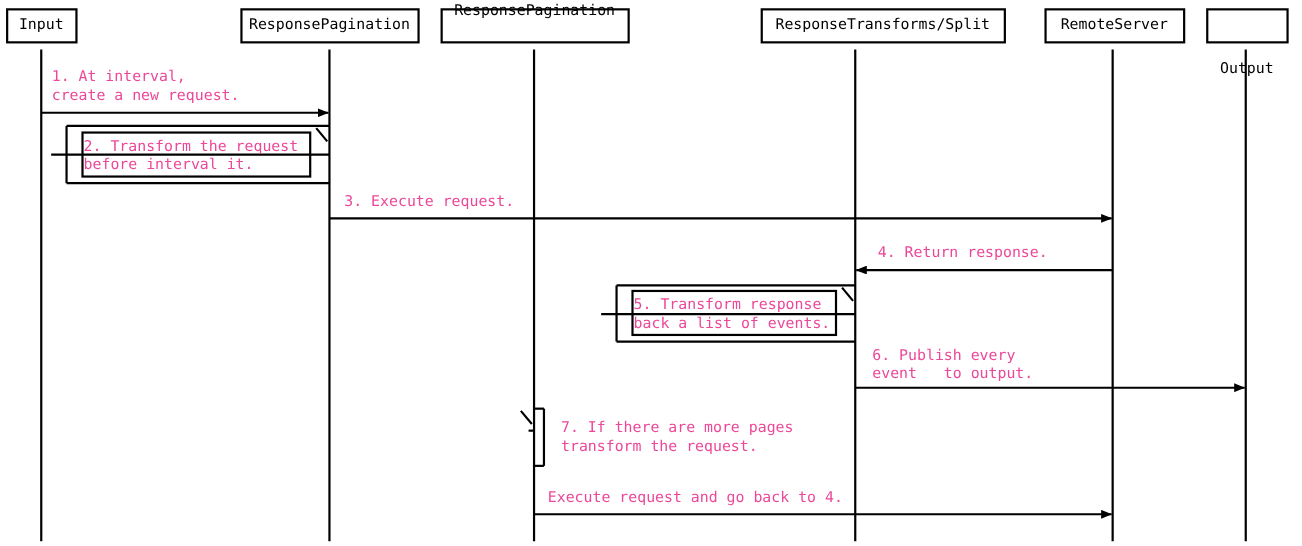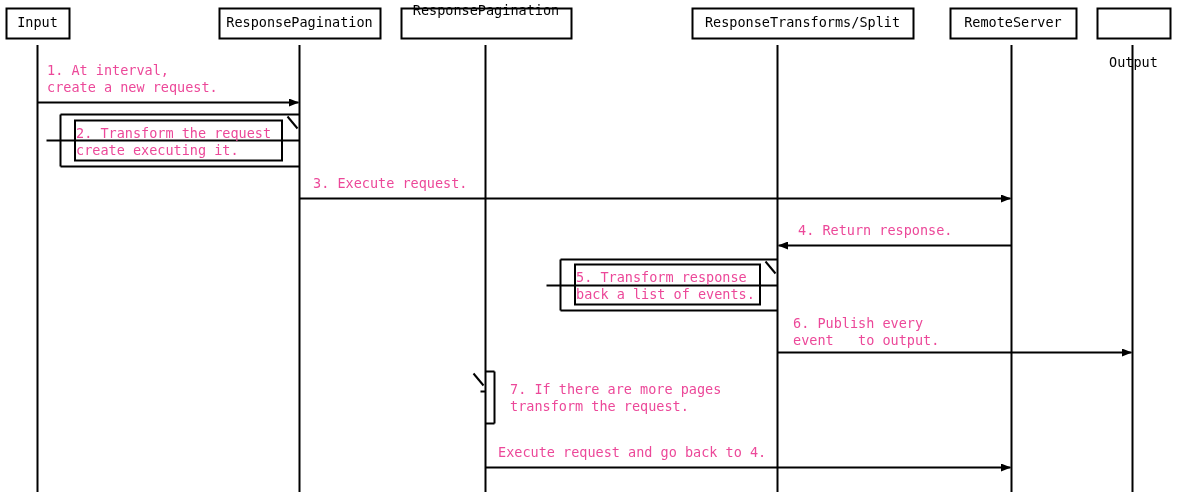--- a/index.html
+++ b/index.html
@@ -89,21 +89,21 @@
   <div id="labels">
       <div class="pbox-label" style="left: 6px; top: 14px; width: 63px;">Input</div>
       <div class="pbox-label" style="left: 219px; top: 14px; width: 161px;">ResponsePagination</div>
       <div class="pbox-label" style="left: 401px; top: 2px; width: 170px;">ResponsePagination</div>
       <div class="pbox-label" style="left: 692px; top: 14px; width: 221px;">ResponseTransforms/Split</div>
       <div class="pbox-label" style="left: 950px; top: 14px; width: 126px;">RemoteServer</div>
       <div class="pbox-label" style="left: 1097px; top: 14px; width: 73px; margin-top: 40px;">Output</div>
       <div class="lbl" style="left: 47px; top: 62px;">1. At interval,</div>
       <div class="lbl" style="left: 47px; top: 79px;">create a new request.</div>
       <div class="lbl" style="left: 76px; top: 125px;">2. Transform the request</div>
-      <div class="lbl" style="left: 76px; top: 142px;">create executing it.</div>
+      <div class="lbl" style="left: 76px; top: 142px;">before interval it.</div>
       <div class="lbl" style="left: 313px; top: 175px;">3. Execute request.</div>
       <div class="lbl" style="left: 798px; top: 222px;">4. Return response.</div>
       <div class="lbl" style="left: 576px; top: 269px;">5. Transform response</div>
       <div class="lbl" style="left: 576px; top: 286px;">back a list of events.</div>
       <div class="lbl" style="left: 793px; top: 315px;">6. Publish every</div>
       <div class="lbl" style="left: 793px; top: 332px;">event   to output.</div>
       <div class="lbl" style="left: 510px; top: 381px;">7. If there are more pages</div>
       <div class="lbl" style="left: 510px; top: 398px;">transform the request.</div>
       <div class="lbl" style="left: 498px; top: 444px;">Execute request and go back to 4.</div>
     </div>

